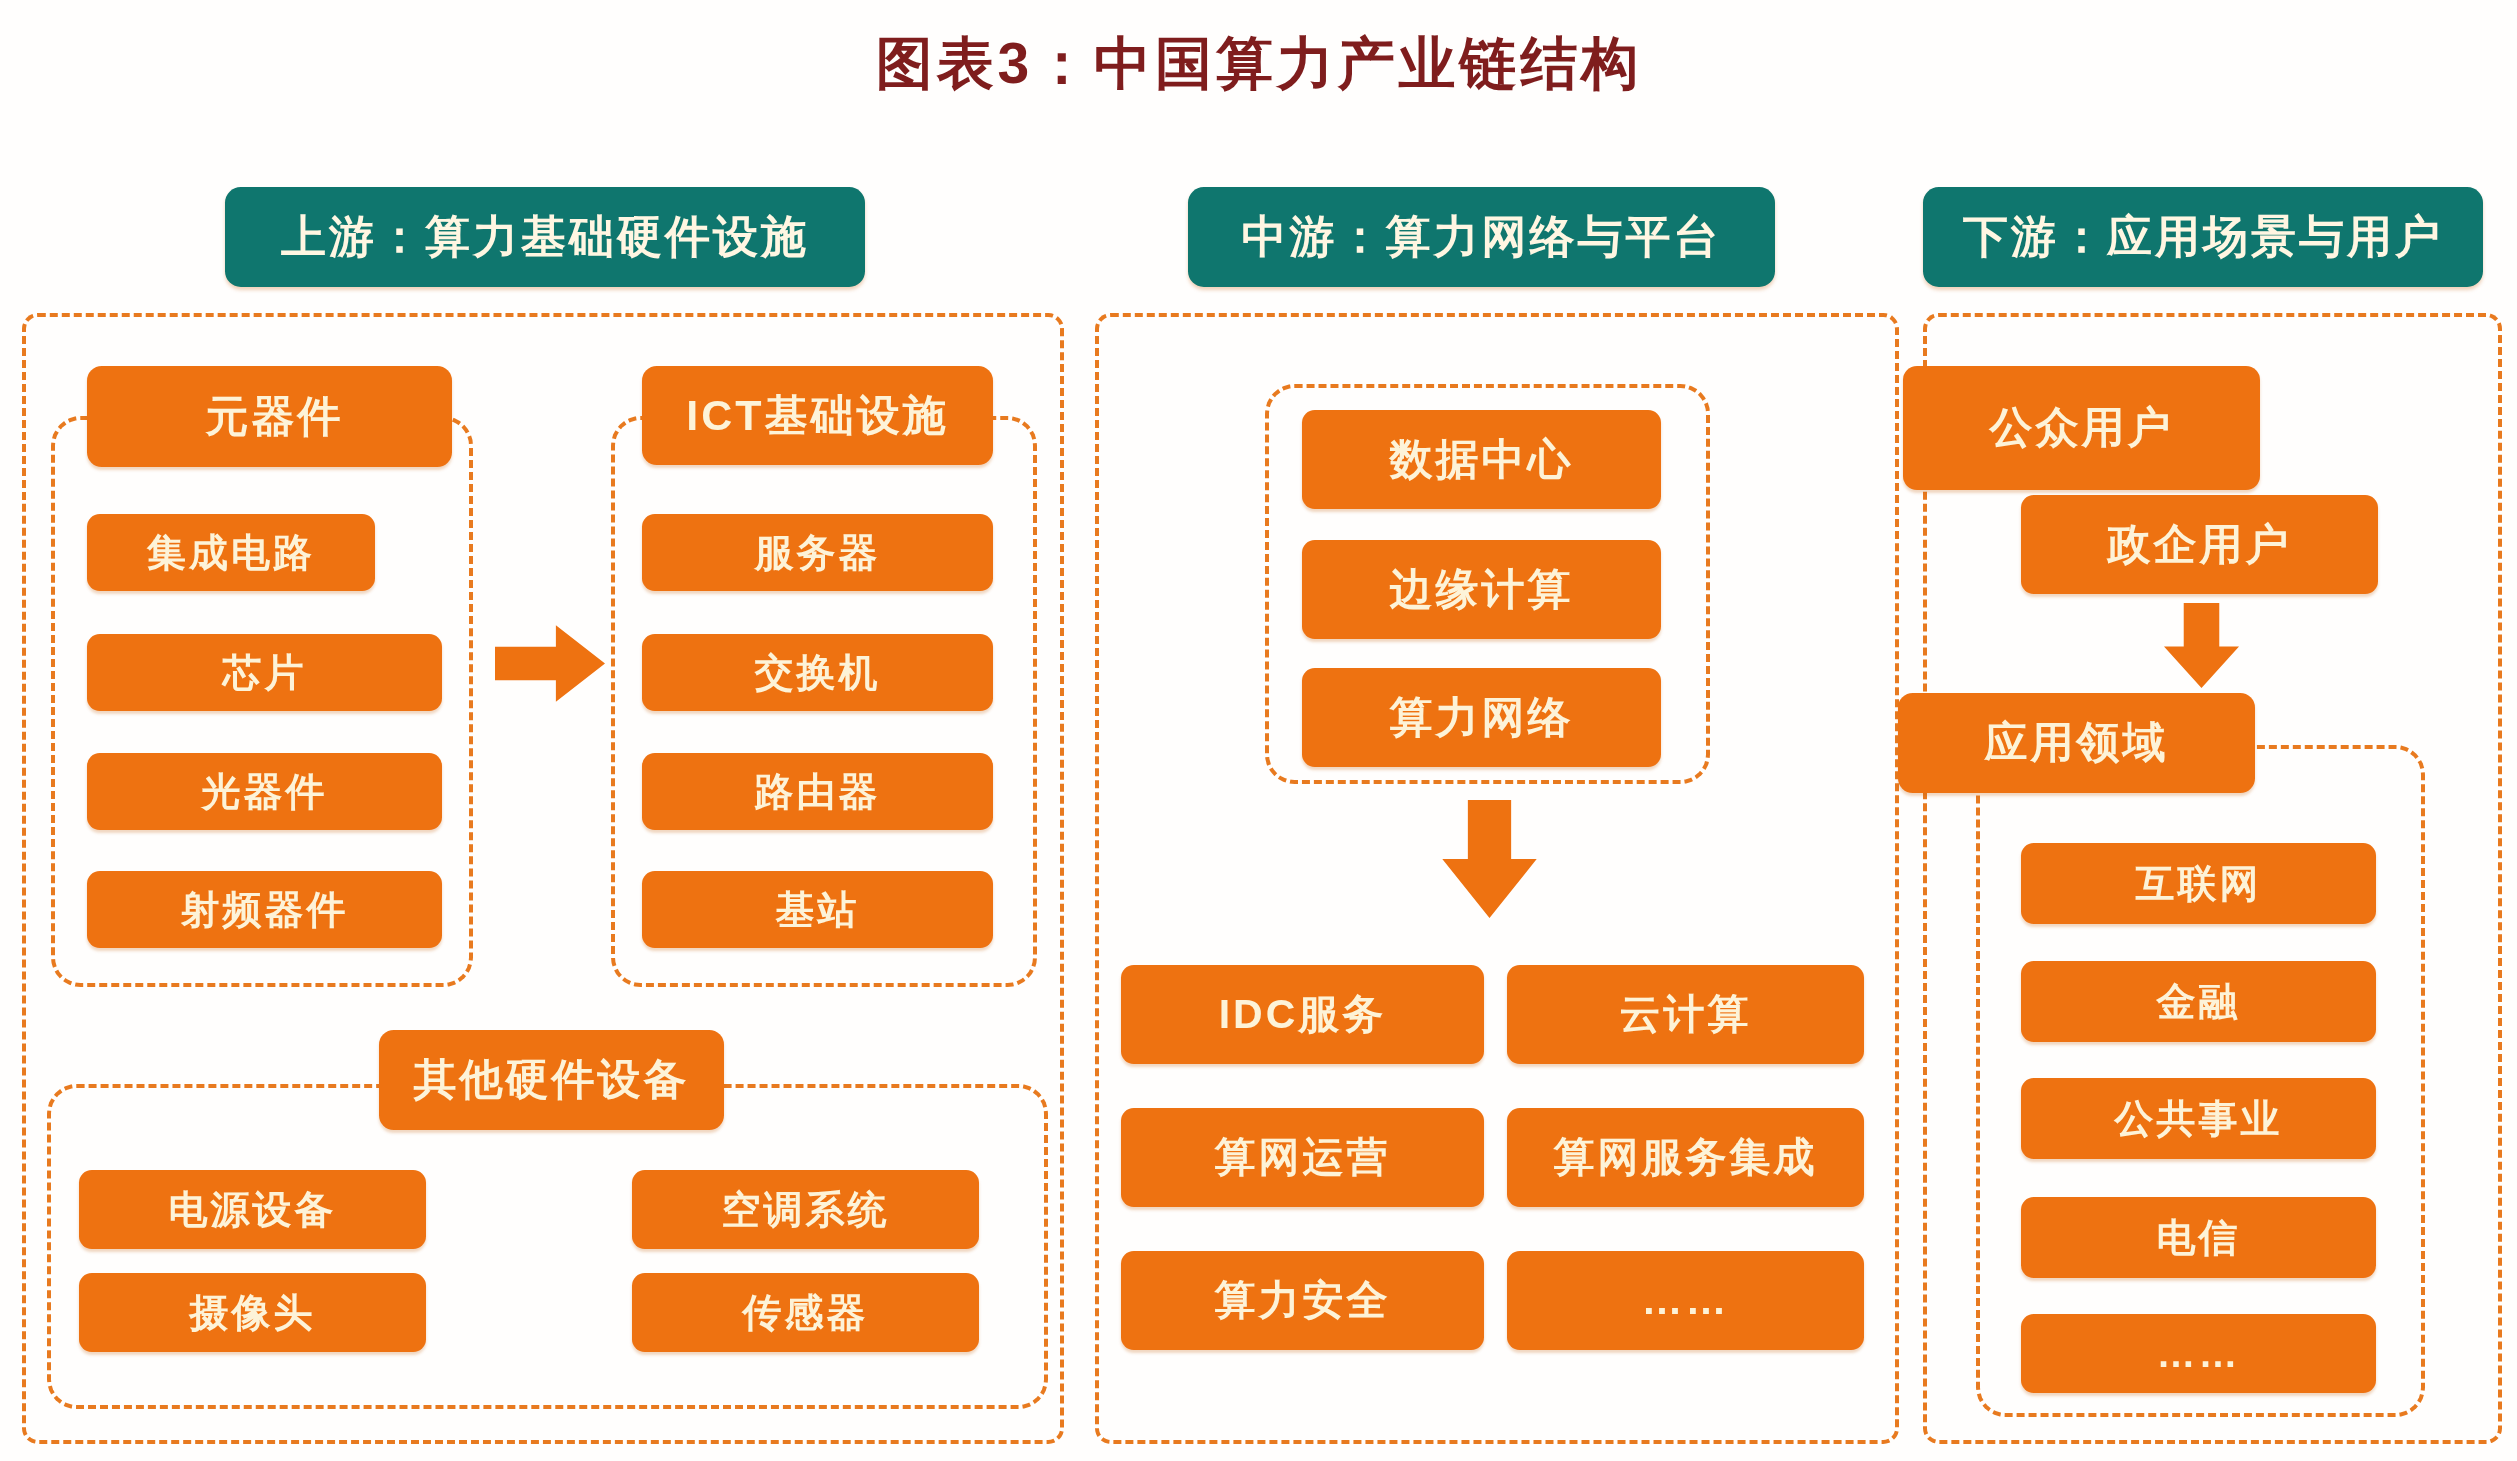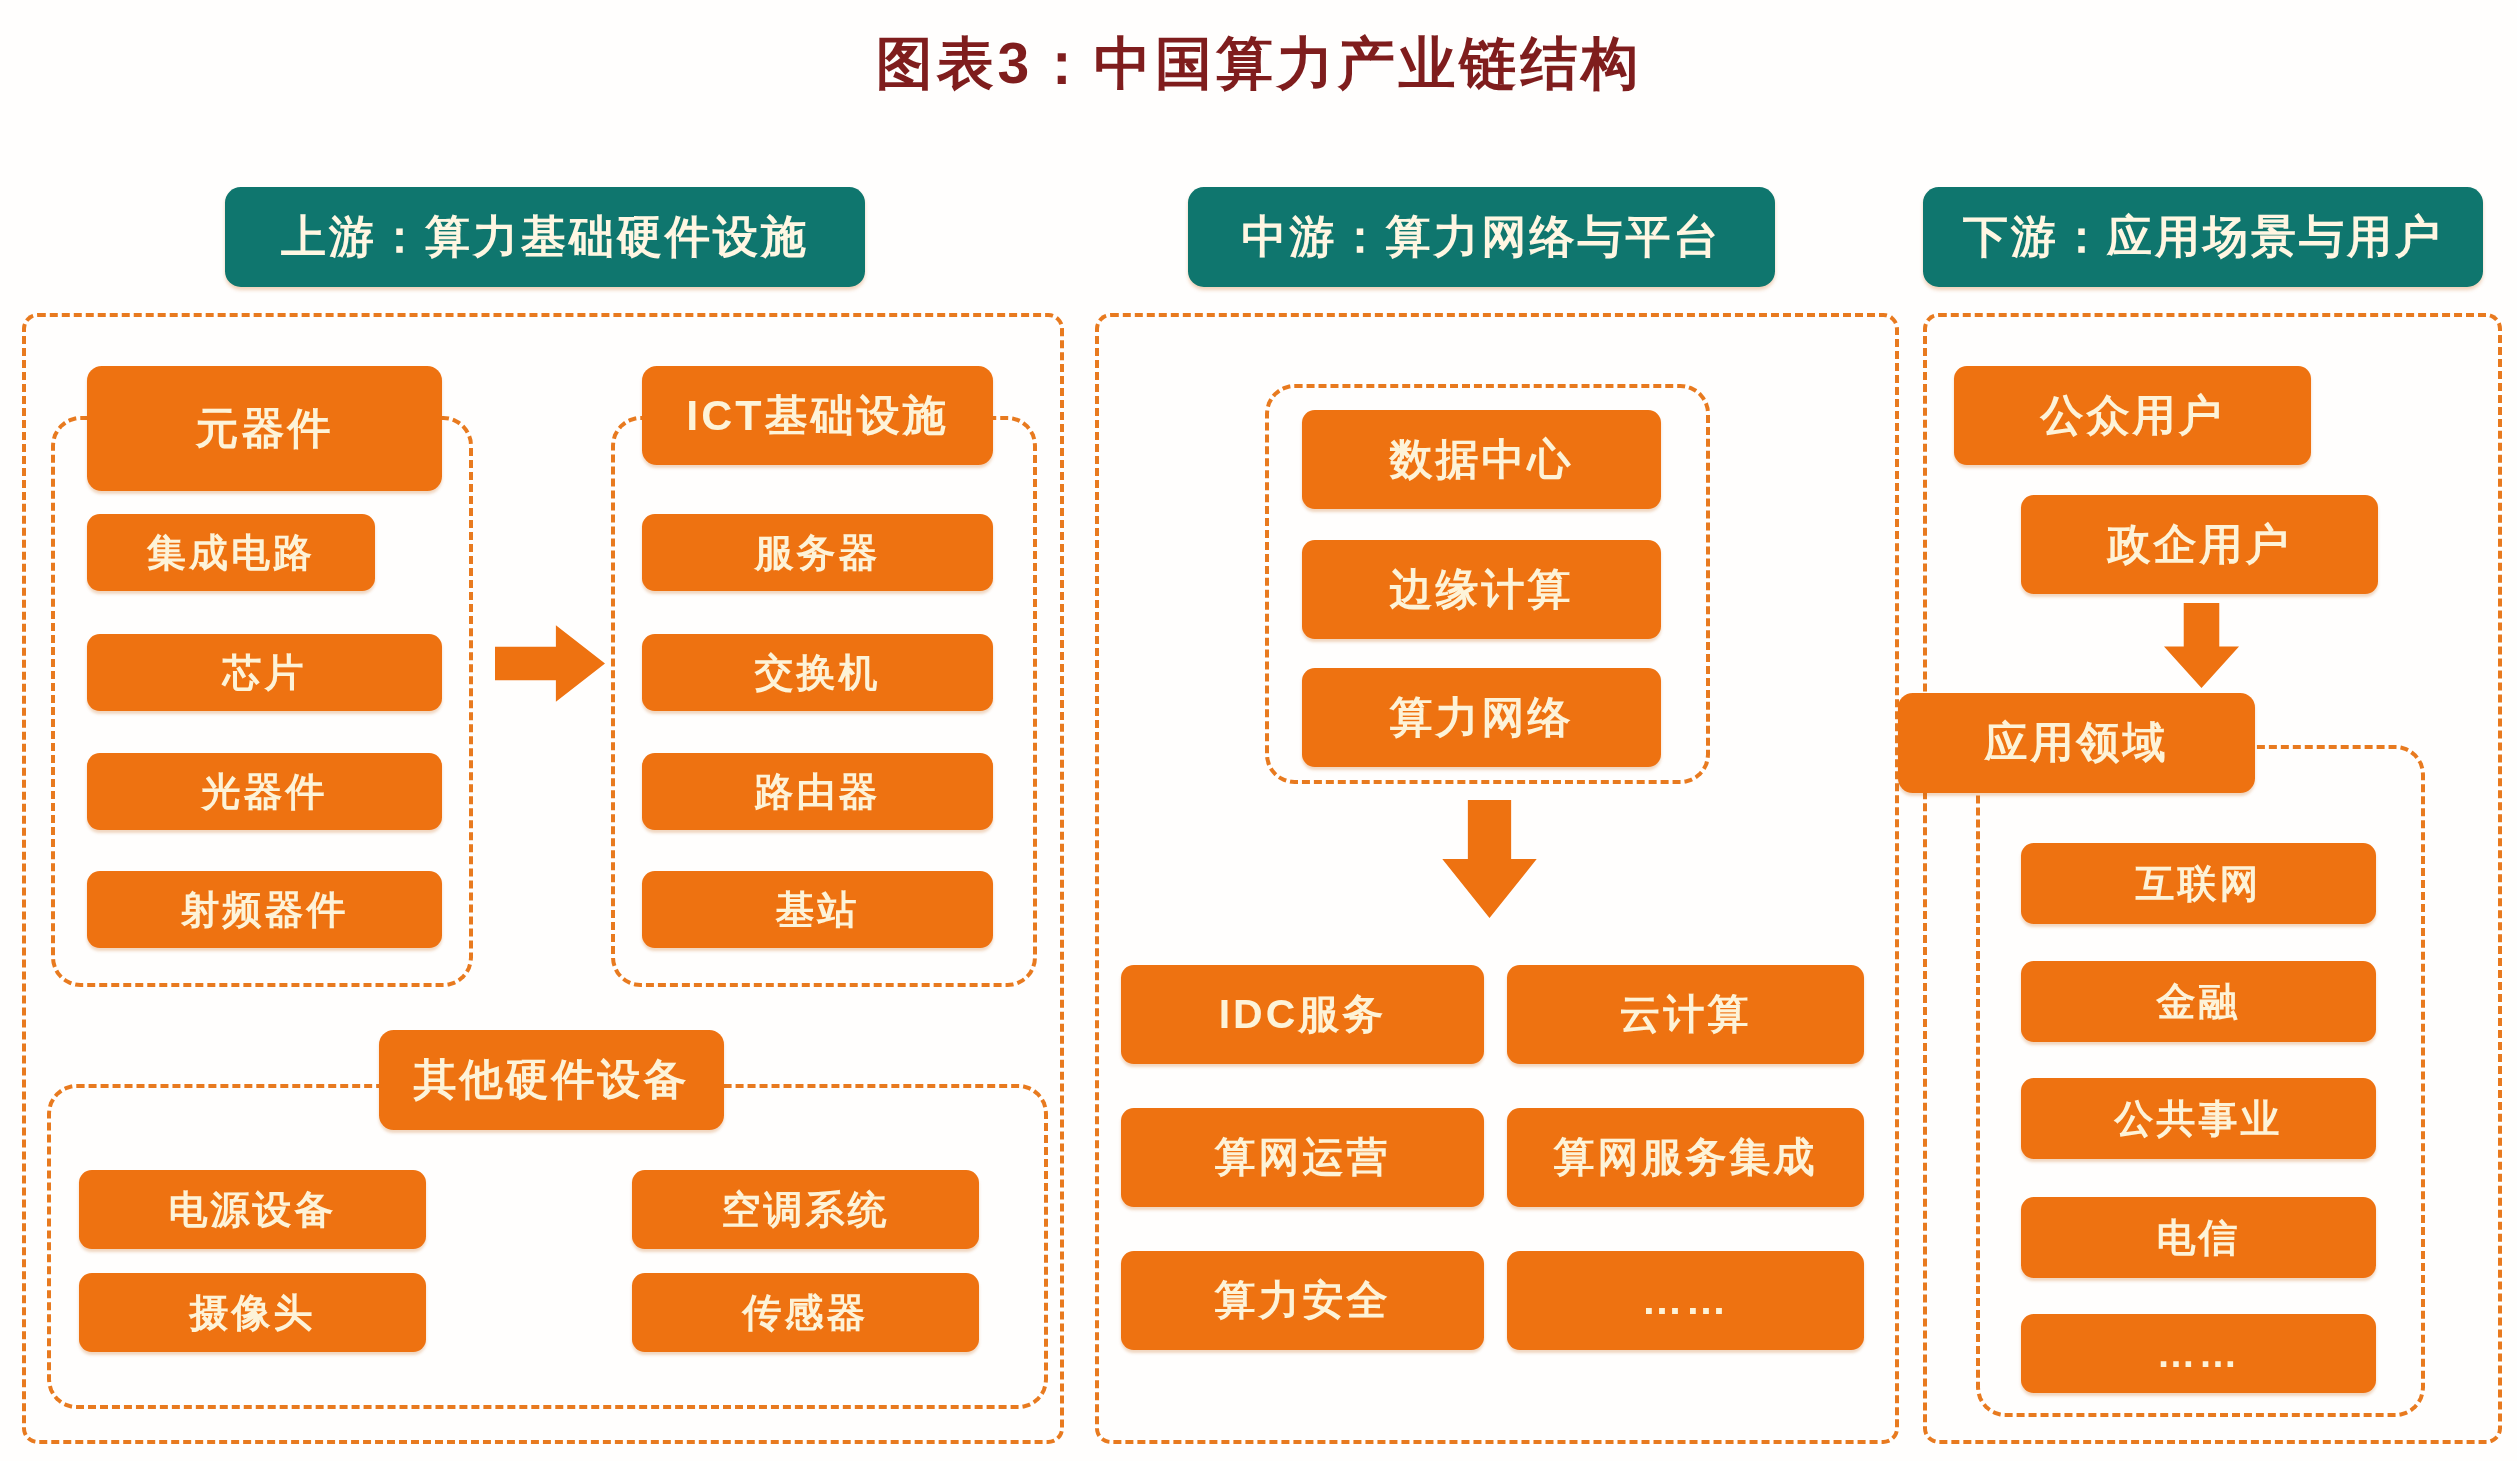--- a/index.html
+++ b/index.html
@@ -60,21 +60,21 @@
 
   <div class="pill" style="left:225px;top:187px;width:640px;height:100px;">上游：算力基础硬件设施</div>
   <div class="pill" style="left:1188px;top:187px;width:587px;height:100px;">中游：算力网络与平台</div>
   <div class="pill" style="left:1923px;top:187px;width:560px;height:100px;">下游：应用场景与用户</div>
 
   <div class="obox" style="left:21.7px;top:313px;width:1034px;height:1123px;"></div>
   <div class="obox" style="left:1095px;top:313px;width:796px;height:1123px;"></div>
   <div class="obox" style="left:1923px;top:313px;width:571px;height:1123px;"></div>
 
   <div class="gbox" style="left:51px;top:416px;width:414px;height:563px;"></div>
-  <div class="box ghdr" style="left:87px;top:366px;width:355px;height:125px;">元器件</div>
+  <div class="box ghdr" style="left:87px;top:366px;width:355px;height:101px;padding-left:10px;">元器件</div>
   <div class="box item" style="left:87px;top:514px;width:288px;height:77px;">集成电路</div>
   <div class="box item" style="left:87px;top:634px;width:355px;height:77px;">芯片</div>
   <div class="box item" style="left:87px;top:753px;width:355px;height:77px;">光器件</div>
   <div class="box item" style="left:87px;top:871px;width:355px;height:77px;">射频器件</div>
 
   <svg class="arrow" style="left:495px;top:623px;" width="110" height="81" viewBox="0 0 112 82">
     <polygon points="0,24 62,24 62,2 112,41 62,80 62,58 0,58" fill="#ee7211"></polygon>
   </svg>
 
   <div class="gbox" style="left:611px;top:416px;width:418px;height:563px;"></div>
@@ -100,21 +100,21 @@
     <polygon points="28,0 72,0 72,60 98,60 50,120 2,60 28,60" fill="#ee7211"></polygon>
   </svg>
 
   <div class="box grid-item" style="left:1121px;top:965px;width:363px;height:99px;">IDC服务</div>
   <div class="box grid-item" style="left:1507px;top:965px;width:357px;height:99px;">云计算</div>
   <div class="box grid-item" style="left:1121px;top:1108px;width:363px;height:99px;">算网运营</div>
   <div class="box grid-item" style="left:1507px;top:1108px;width:357px;height:99px;">算网服务集成</div>
   <div class="box grid-item" style="left:1121px;top:1251px;width:363px;height:99px;">算力安全</div>
   <div class="box grid-item" style="left:1507px;top:1251px;width:357px;height:99px;">……</div>
 
-  <div class="box mid-item" style="left:1954px;top:366px;width:357px;height:99px;">公众用户</div>
+  <div class="box mid-item" style="left:1903px;top:366px;width:357px;height:124px;border-radius:14px;">公众用户</div>
   <div class="box mid-item" style="left:2021px;top:495px;width:357px;height:99px;">政企用户</div>
 
   <svg class="arrow" style="left:2162px;top:603px;" width="79" height="87" viewBox="0 0 80 88">
     <polygon points="22,0 58,0 58,44 78,44 40,86 2,44 22,44" fill="#ee7211"></polygon>
   </svg>
 
   <div class="gbox" style="left:1976px;top:745px;width:441px;height:664px;"></div>
   <div class="box ghdr" style="left:1898px;top:693px;width:357px;height:100px;">应用领域</div>
   <div class="box item" style="left:2021px;top:843px;width:355px;height:81px;">互联网</div>
   <div class="box item" style="left:2021px;top:961px;width:355px;height:81px;">金融</div>

